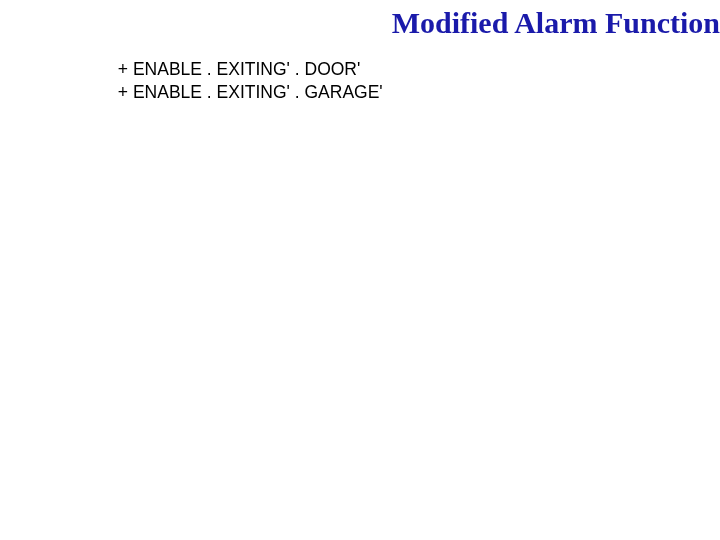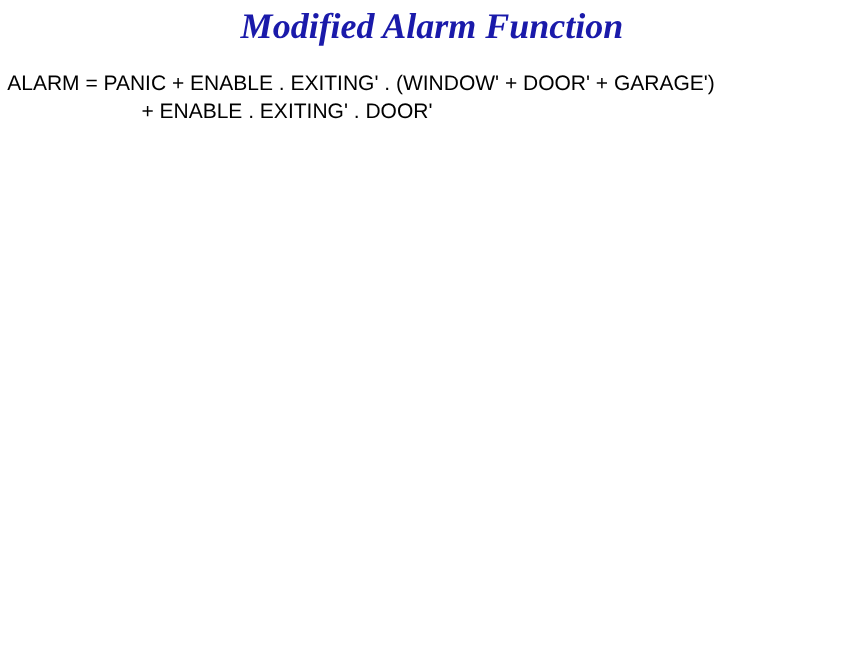--- a/index.html
+++ b/index.html
@@ -4,35 +4,34 @@
   <style>
     * { margin: 0; padding: 0; box-sizing: border-box; }
     body {
       width: 720px;
       height: 540px;
       background: #ffffff;
       font-family: Georgia, 'Times New Roman', serif;
       overflow: hidden;
     }
     .title {
-      text-align: center;
+      text-align: right;
       font-size: 30px;
       font-weight: bold;
       color: #1a1aaa;
       padding-top: 6px;
       padding-bottom: 18px;
       font-family: 'Times New Roman', Times, serif;
-      font-style: italic;
     }
     .content {
       padding-left: 6px;
       font-family: 'Comic Sans MS', 'Comic Sans', cursive, sans-serif;
       font-size: 17.5px;
       color: #000;
       line-height: 1.3;
       white-space: pre;
     }
   </style>
 </head>
 <body>
 
 <div class="title">Modified Alarm Function</div>
-<div class="content"><div>ALARM = PANIC + ENABLE . EXITING' . (WINDOW' + DOOR' + GARAGE')</div><div>                       + ENABLE . EXITING' . DOOR'</div></div>
+<div class="content"><div>                       + ENABLE . EXITING' . DOOR'</div><div>                       + ENABLE . EXITING' . GARAGE'</div></div>
 
 </body></html>

